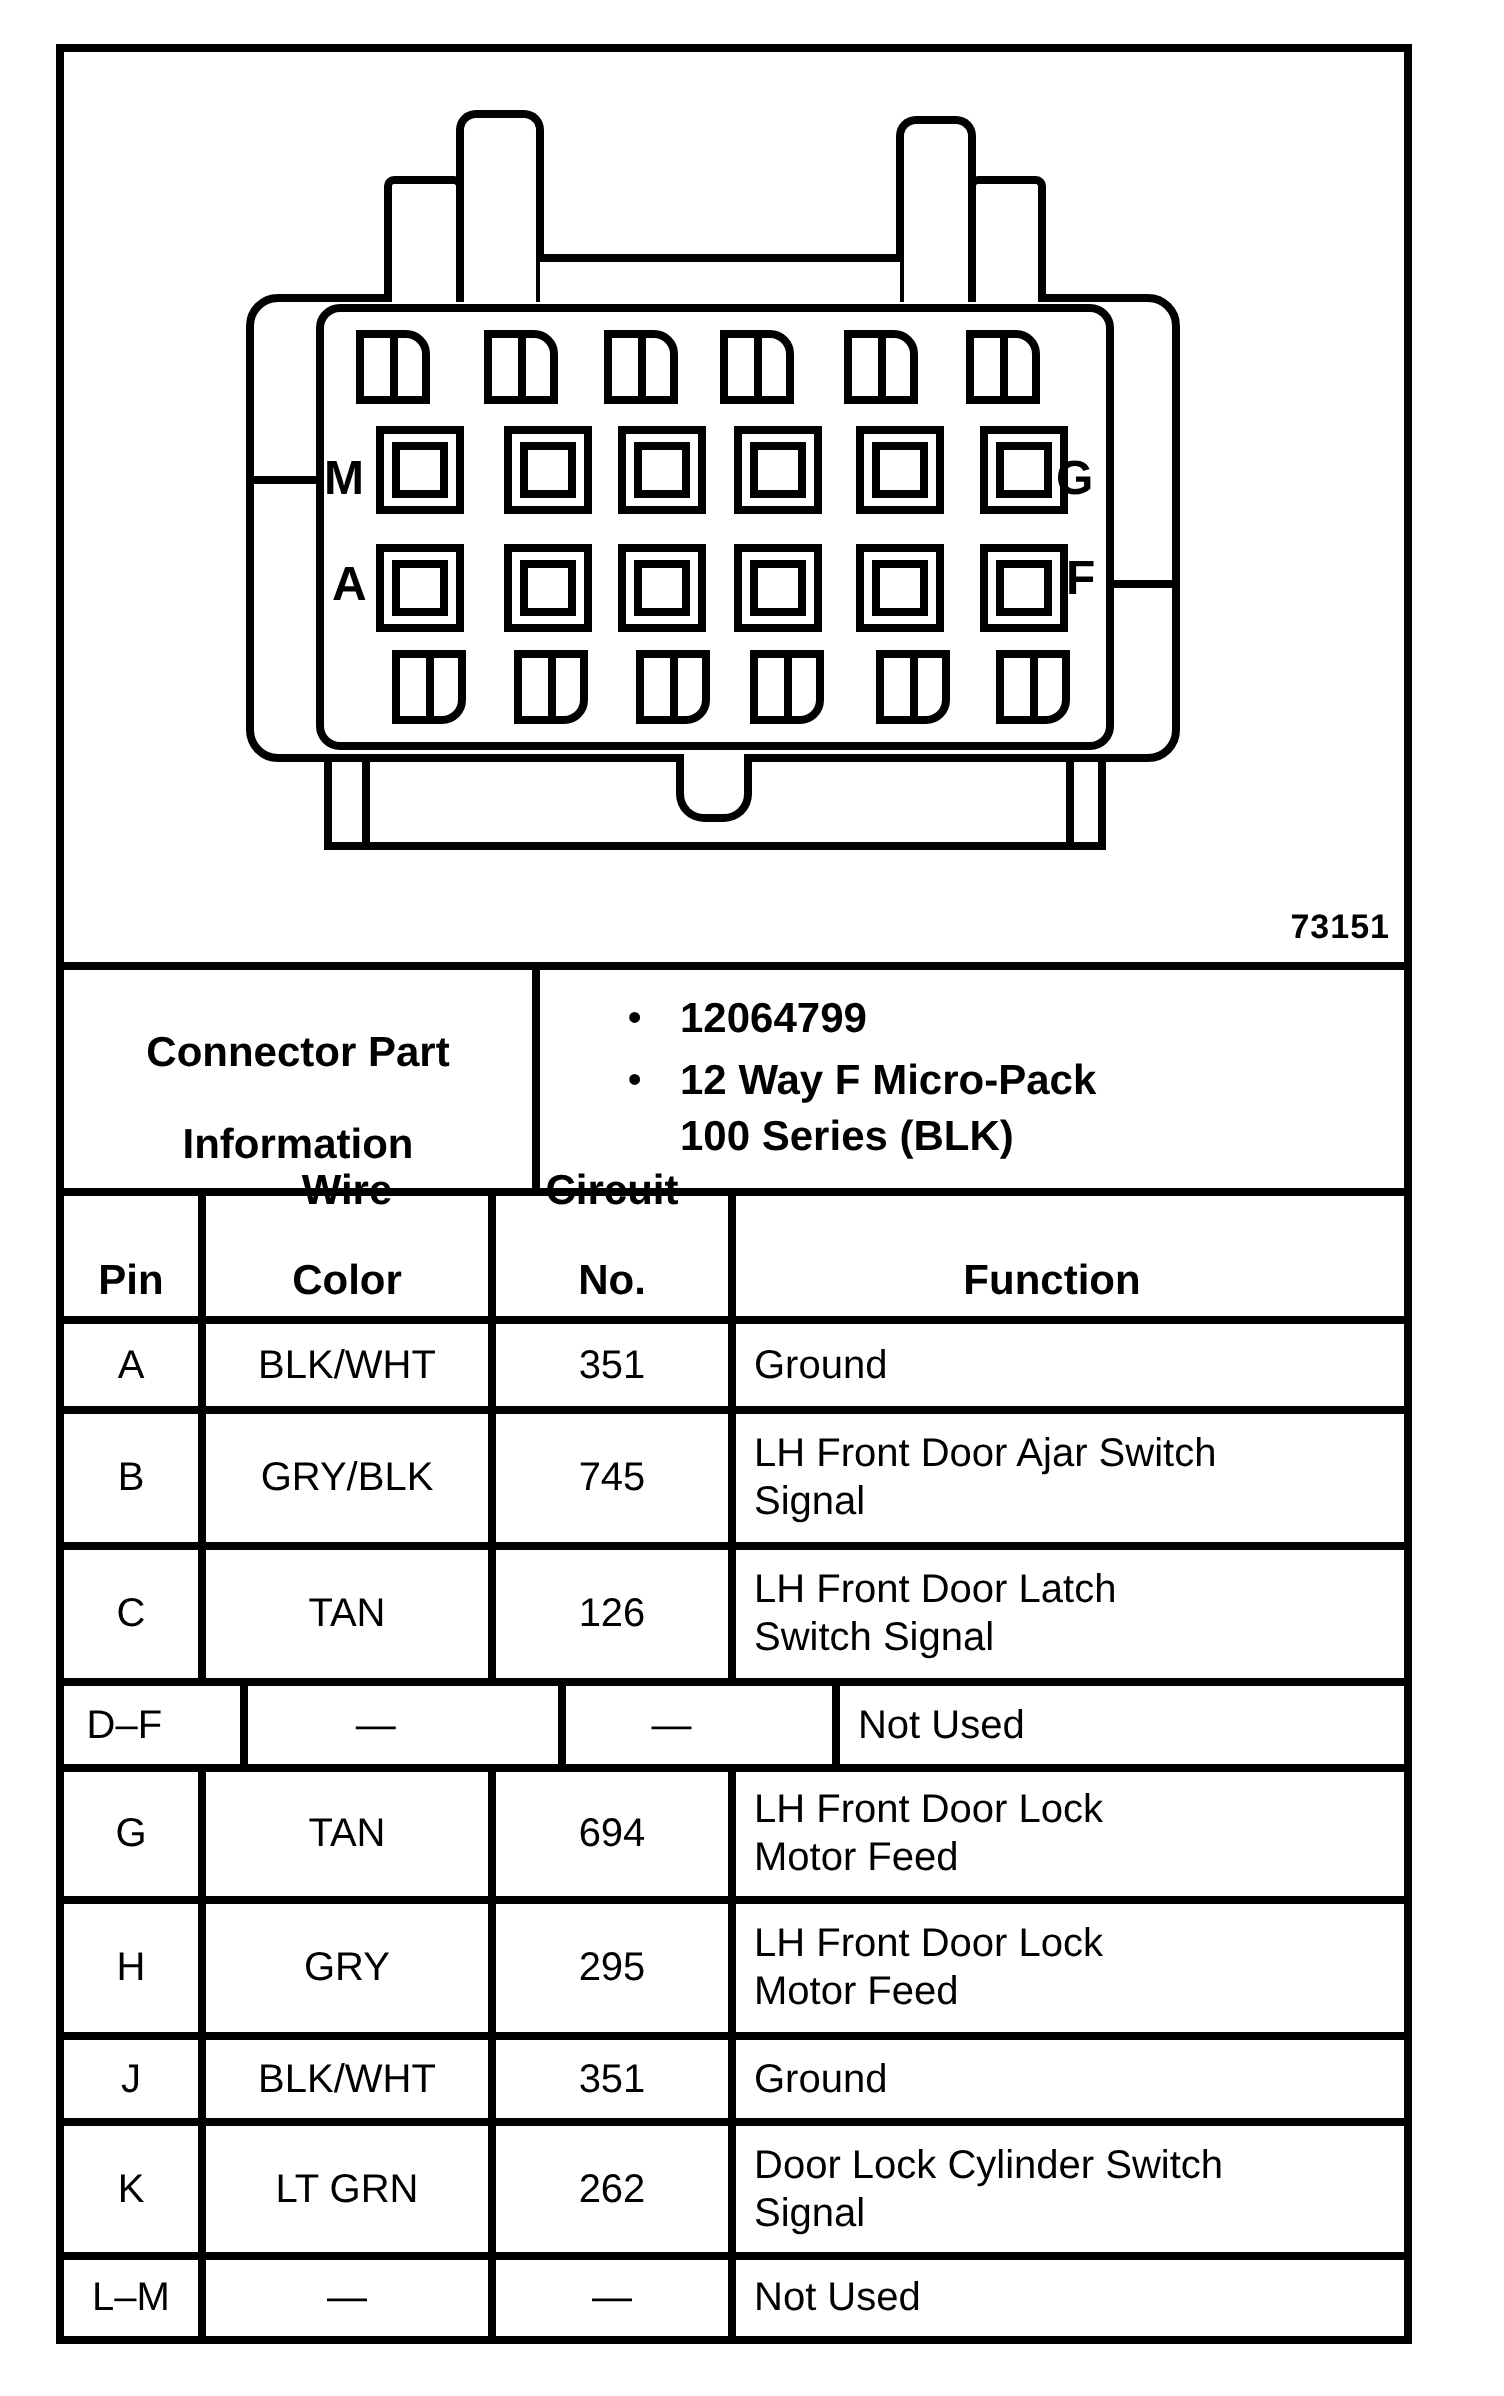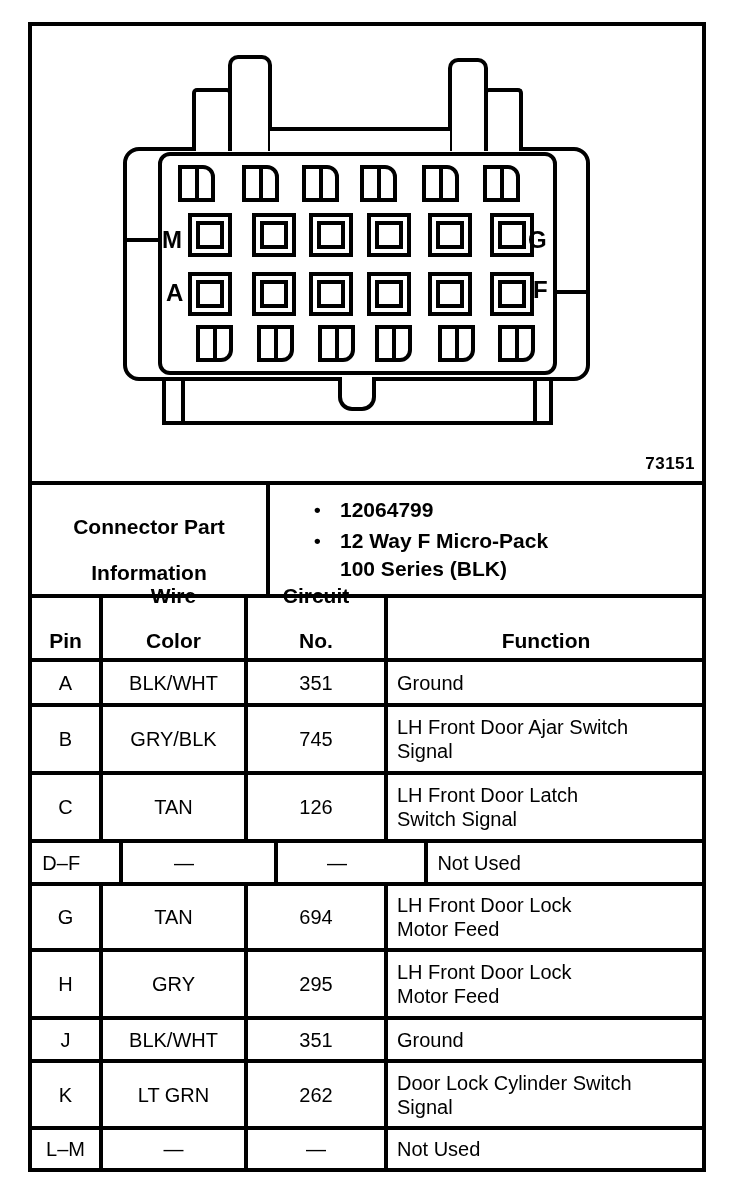--- a/index.html
+++ b/index.html
@@ -72,21 +72,21 @@
             flex-direction:column;justify-content:center;padding-left:44px;row-gap:3px;}
   .bullet-item{display:flex;align-items:flex-start;font-size:21px;font-weight:700;line-height:28px;}
   .bullet-glyph{width:26px;font-size:19px;line-height:28px;}
 
   
   .row{display:flex;border-top:4px solid #000;box-sizing:content-box;}
   .cell{display:flex;align-items:center;justify-content:center;box-sizing:border-box;
         font-size:20px;line-height:24px;}
   .c-pin{width:67px;}
   .c-wire{width:145px;border-left:4px solid #000;}
-  .c-circ{width:140px;border-left:4px solid #000;}
+  .c-circ{width:120px;border-left:4px solid #000;}
   .c-func{width:316px;border-left:4px solid #000;justify-content:flex-start;
           padding-left:9px;white-space:pre-line;}
   .hdr .cell{font-weight:700;font-size:21px;line-height:25px;align-items:flex-end;padding-bottom:5px;}
   .hdr .c-func{justify-content:center;padding-left:4px;}
   .blk{display:block;text-align:center;margin-top:20px;}
 </style>
 </head>
 <body>
 
 <div class="page">

